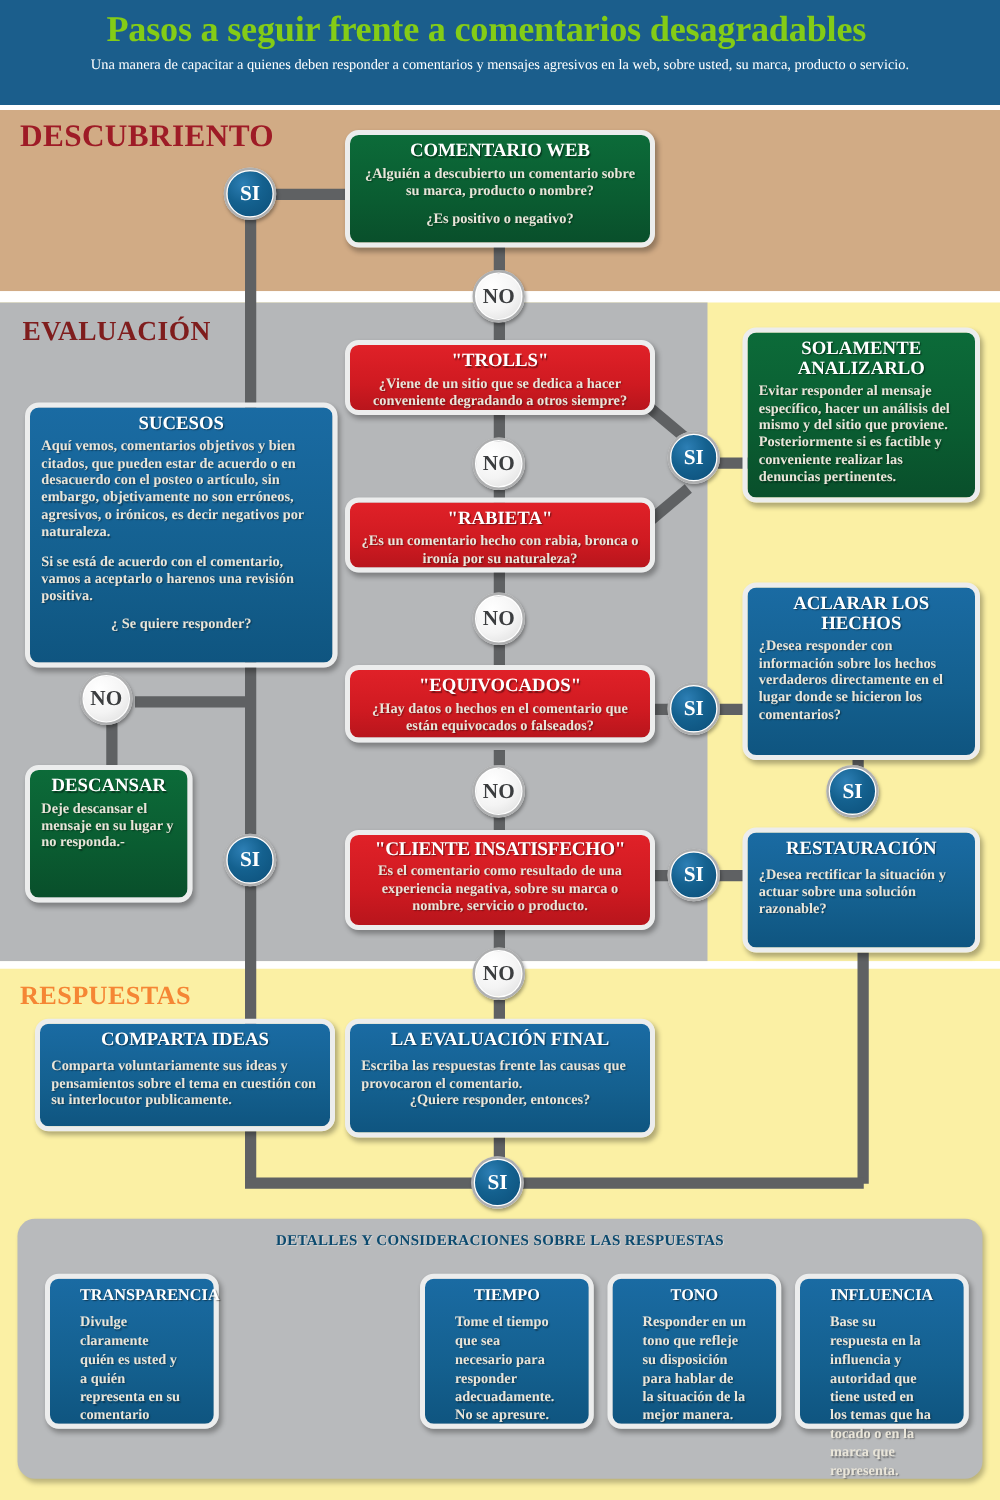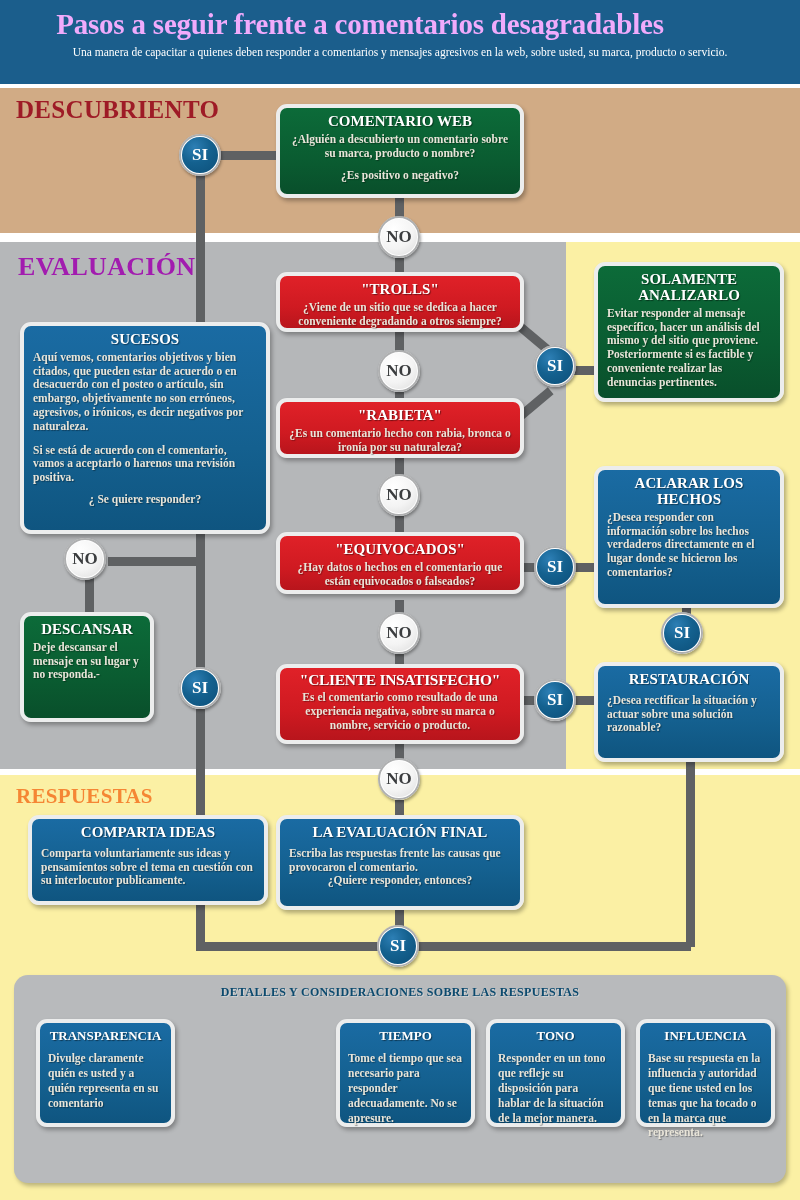--- a/index.html
+++ b/index.html
@@ -8,41 +8,42 @@
     background:#ffffff;
     font-family:"Liberation Serif", serif;
     overflow:hidden;
   }
   #page{position:relative;width:800px;height:1200px;overflow:hidden;background:#fff;}
 
   
   .header{position:absolute;left:0;top:0;width:800px;height:84px;background:#1b5e8c;}
   .header-title{
     position:absolute;left:0;top:8px;width:720px;text-align:center;
-    color:#f0abfc;font-size:29px;font-weight:bold;letter-spacing:-0.2px;
-    font-family:"Liberation Serif", serif;
+    color:#84cc16;font-size:29px;font-weight:bold;letter-spacing:-0.2px;
+    font-family:"Liberation Serif", serif;
+    padding-left:29px;
   }
   .header-sub{
     position:absolute;left:0;top:46px;width:800px;text-align:center;
     color:#ffffff;font-size:11.5px;font-family:"Liberation Serif", serif;
   }
   .header-rule{position:absolute;left:0;top:84px;width:800px;height:4px;background:#ffffff;}
 
   
   .band-tan{position:absolute;left:0;top:88px;width:800px;height:145px;background:#d1ab85;}
   .band-white1{position:absolute;left:0;top:233px;width:800px;height:9px;background:#ffffff;}
   .band-yellow-top{position:absolute;left:0;top:242px;width:800px;height:527px;background:#fbf0a4;}
   .panel-gray{position:absolute;left:0;top:242px;width:566px;height:527px;background:#b5b7b9;}
   .band-white2{position:absolute;left:0;top:769px;width:800px;height:6px;background:#ffffff;}
   .band-yellow-bot{position:absolute;left:0;top:775px;width:800px;height:425px;background:#fbf0a4;}
 
   
   .sec-label{position:absolute;font-weight:bold;font-family:"Liberation Serif", serif;text-align:center;}
   .sec-descubriento{left:16px;top:96px;font-size:25px;color:#9e1b26;letter-spacing:0.3px;}
-  .sec-evaluacion{left:18px;top:252px;font-size:26px;color:#a21caf;letter-spacing:0.3px;}
+  .sec-evaluacion{left:18px;top:252px;font-size:22px;color:#7f1d1d;letter-spacing:0.3px;}
   .sec-respuestas{left:16px;top:784px;font-size:21px;color:#f58634;letter-spacing:0.3px;}
 
   
   .line{position:absolute;background:#5f6163;z-index:2;}
   .lineH{height:9px;}
   .lineV{width:9px;}
   .diag{position:absolute;background:#5f6163;height:9px;z-index:2;transform-origin:0 50%;}
 
   
   .circ{
@@ -87,25 +88,25 @@
     background:#b8babc;border-radius:14px;z-index:3;
     box-shadow:2px 3px 4px rgba(0,0,0,0.25);
   }
   .bottom-title{
     position:absolute;left:0;top:10px;width:772px;text-align:center;
     font-size:12px;font-weight:bold;color:#0c4a6e;
     text-shadow:1px 1px 0 rgba(255,255,255,0.35);
     font-family:"Liberation Serif", serif;letter-spacing:0.3px;
   }
   .dbox{
-    position:absolute;top:44px;width:139px;height:108px;border-radius:11px;
+    position:absolute;top:44px;width:139px;height:124px;border-radius:11px;
     background:linear-gradient(180deg,#1a6ba3 0%,#14608f 60%,#0f5580 100%);
     border:4px solid #eceded;box-sizing:border-box;
     box-shadow:2px 3px 4px rgba(0,0,0,0.30);
-    padding:6px 8px;color:#fff;font-family:"Liberation Serif", serif;
+    padding:6px 24px;color:#fff;font-family:"Liberation Serif", serif;
   }
   .dbox .box-title{font-size:13px;}
   .dbox .box-body{font-size:11.5px;line-height:1.3;}
 </style>
 </head>
 <body>
 
 <div id="page">
 
   <div class="band-tan"></div>

